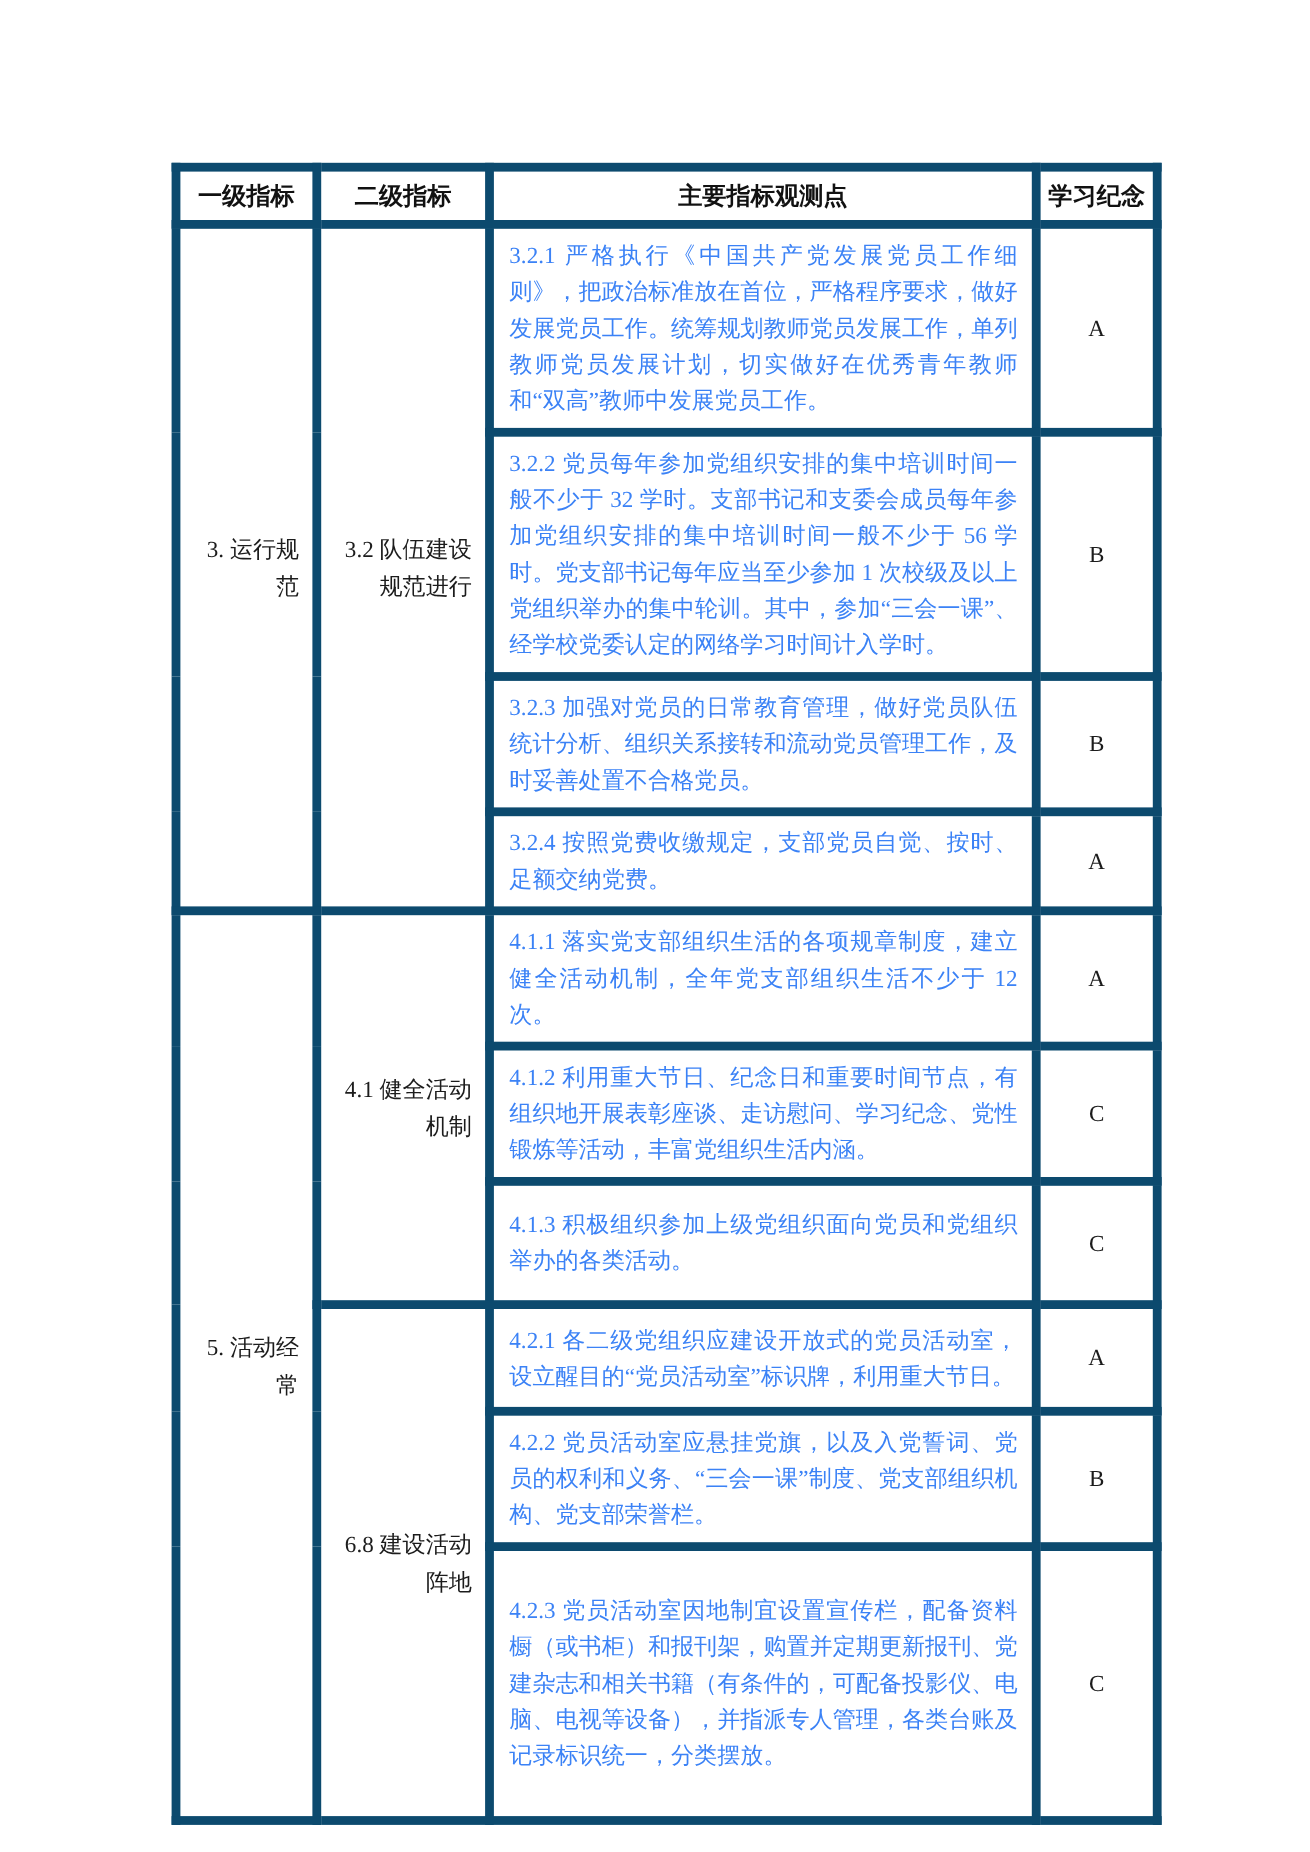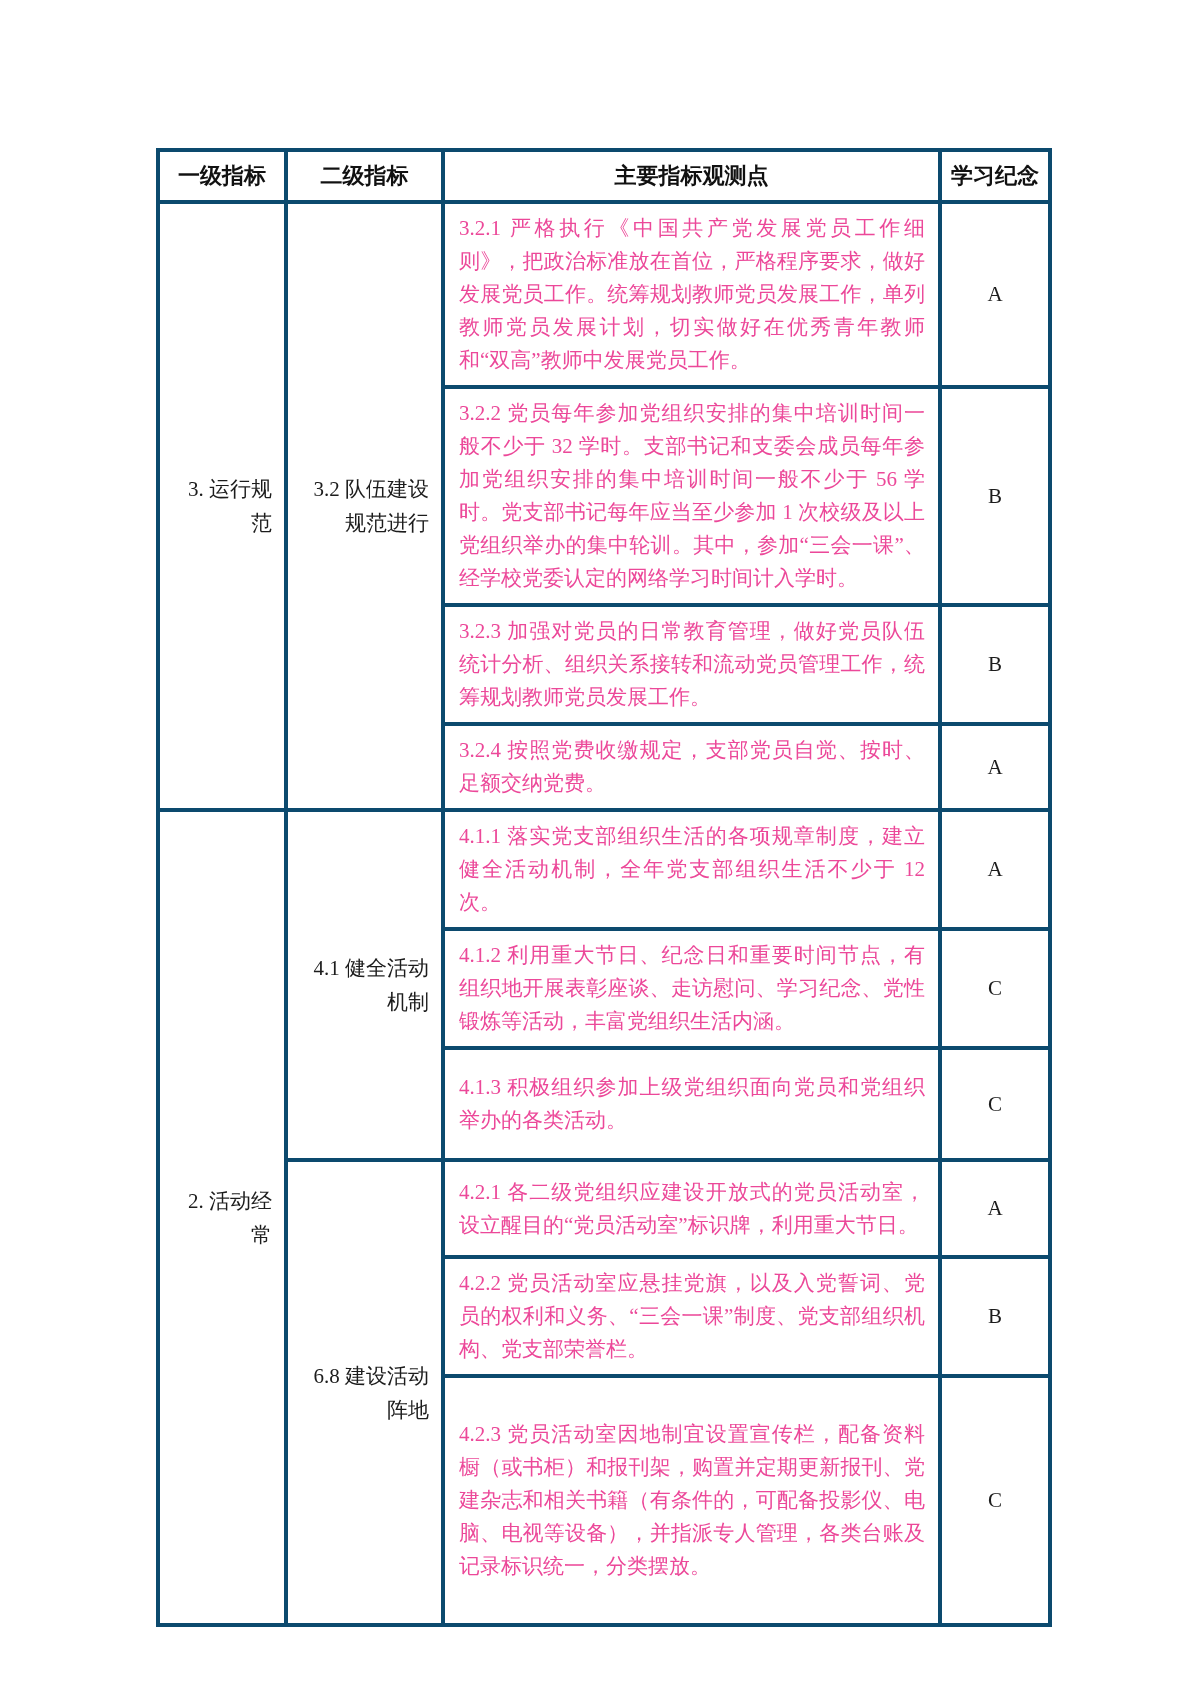--- a/index.html
+++ b/index.html
@@ -19,21 +19,21 @@
   table.indicator-table {
     position: absolute;
     left: 156px;
     top: 148px;
     width: 892px;
     border-collapse: collapse;
     table-layout: fixed;
   }
   table.indicator-table td,
   table.indicator-table th {
-    border: 4px solid #0c4a6e;
+    border: 8px solid #0c4a6e;
     vertical-align: middle;
     background: #ffffff;
   }
   th.col-header {
     font-family: "Liberation Sans", sans-serif;
     font-weight: bold;
     font-size: 22px;
     text-align: center;
     padding: 4px 2px;
     color: #111111;
@@ -43,21 +43,21 @@
     text-align: right;
     line-height: 34px;
     padding: 4px 12px;
     color: #1c1c1c;
   }
   td.obs-cell {
     font-size: 21px;
     line-height: 33px;
     text-align: justify;
     padding: 8px 13px 8px 14px;
-    color: #ec4899;
+    color: #3b82f6;
     margin-top: 29px;
   }
   td.type-cell {
     font-size: 21px;
     text-align: center;
     color: #1c1c1c;
   }
 </style>
 </head>
 <body>
@@ -83,30 +83,30 @@
       <td class="level1-cell" rowspan="4">3. 运行规范</td>
       <td class="level2-cell" rowspan="4">3.2 队伍建设规范进行</td>
       <td class="obs-cell">3.2.1 严格执行《中国共产党发展党员工作细则》，把政治标准放在首位，严格程序要求，做好发展党员工作。统筹规划教师党员发展工作，单列教师党员发展计划，切实做好在优秀青年教师和“双高”教师中发展党员工作。</td>
       <td class="type-cell">A</td>
     </tr>
     <tr style="height:197px">
       <td class="obs-cell">3.2.2 党员每年参加党组织安排的集中培训时间一般不少于 32 学时。支部书记和支委会成员每年参加党组织安排的集中培训时间一般不少于 56 学时。党支部书记每年应当至少参加 1 次校级及以上党组织举办的集中轮训。其中，参加“三会一课”、经学校党委认定的网络学习时间计入学时。</td>
       <td class="type-cell">B</td>
     </tr>
     <tr style="height:112px">
-      <td class="obs-cell">3.2.3 加强对党员的日常教育管理，做好党员队伍统计分析、组织关系接转和流动党员管理工作，统筹规划教师党员发展工作。</td>
+      <td class="obs-cell">3.2.3 加强对党员的日常教育管理，做好党员队伍统计分析、组织关系接转和流动党员管理工作，及时妥善处置不合格党员。</td>
       <td class="type-cell">B</td>
     </tr>
     <tr style="height:83px">
       <td class="obs-cell">3.2.4 按照党费收缴规定，支部党员自觉、按时、足额交纳党费。</td>
       <td class="type-cell">A</td>
     </tr>
 
     <tr style="height:75px">
-      <td class="level1-cell" rowspan="6">2. 活动经常</td>
+      <td class="level1-cell" rowspan="6">5. 活动经常</td>
       <td class="level2-cell" rowspan="3">4.1 健全活动机制</td>
       <td class="obs-cell">4.1.1 落实党支部组织生活的各项规章制度，建立健全活动机制，全年党支部组织生活不少于 12 次。</td>
       <td class="type-cell">A</td>
     </tr>
     <tr style="height:93px">
       <td class="obs-cell">4.1.2 利用重大节日、纪念日和重要时间节点，有组织地开展表彰座谈、走访慰问、学习纪念、党性锻炼等活动，丰富党组织生活内涵。</td>
       <td class="type-cell">C</td>
     </tr>
     <tr style="height:112px">
       <td class="obs-cell">4.1.3 积极组织参加上级党组织面向党员和党组织举办的各类活动。</td>

